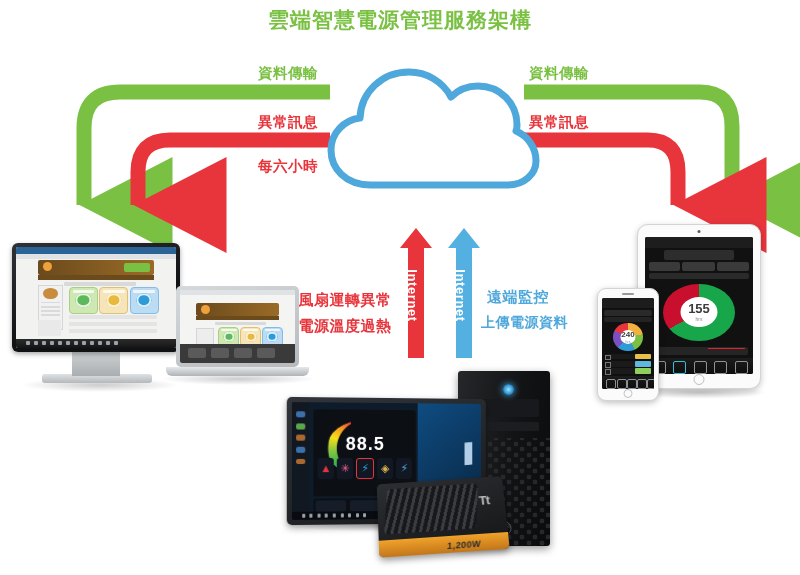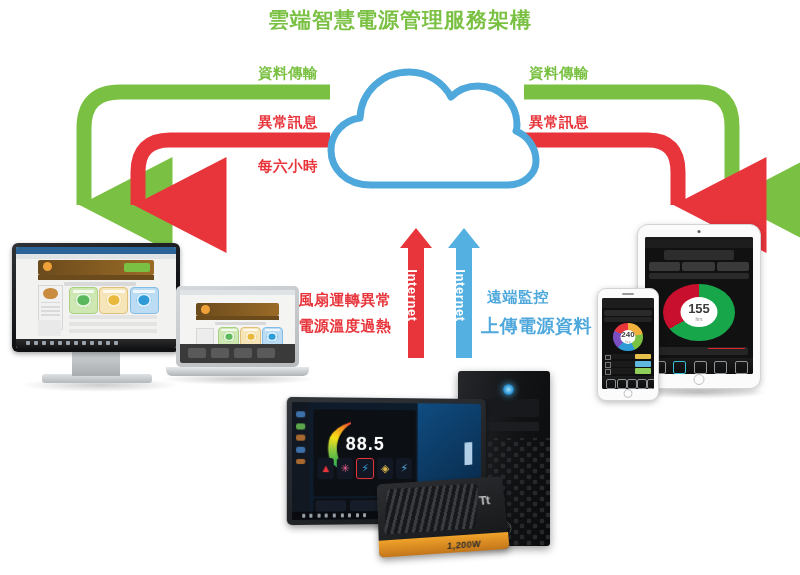--- a/index.html
+++ b/index.html
@@ -265,21 +265,21 @@
   <div class="lbl lbl-green" style="left:529px;top:64px;">資料傳輸</div>
   <div class="lbl lbl-red" style="left:529px;top:113px;">異常訊息</div>
 
   <div class="vlabel" style="left:382px;top:288px;width:60px;text-align:center;">Internet</div>
   <div class="vlabel" style="left:430px;top:288px;width:60px;text-align:center;">Internet</div>
 
   <div class="lbl lbl-red" style="left:285px;top:291px;font-size:15px;">1.風扇運轉異常</div>
   <div class="lbl lbl-red" style="left:285px;top:317px;font-size:15px;">2.電源溫度過熱</div>
 
   <div class="lbl lbl-blue" style="left:487px;top:288px;font-size:15px;">遠端監控</div>
-  <div class="lbl lbl-blue" style="left:481px;top:314px;font-size:18px;">上傳電源資料</div>
+  <div class="lbl lbl-blue" style="left:481px;top:314px;font-size:14px;">上傳電源資料</div>
 
   <div class="shadow" style="left:20px;top:378px;width:160px;height:14px;"></div>
   <div class="mon-base"></div>
   <div class="mon-stand"></div>
   <div class="mon-bezel device">
     <div class="mon-screen">
       <div class="wbar"></div>
       <div class="wbar2"></div>
       <div class="wbrand">
         <span class="dot"></span>

